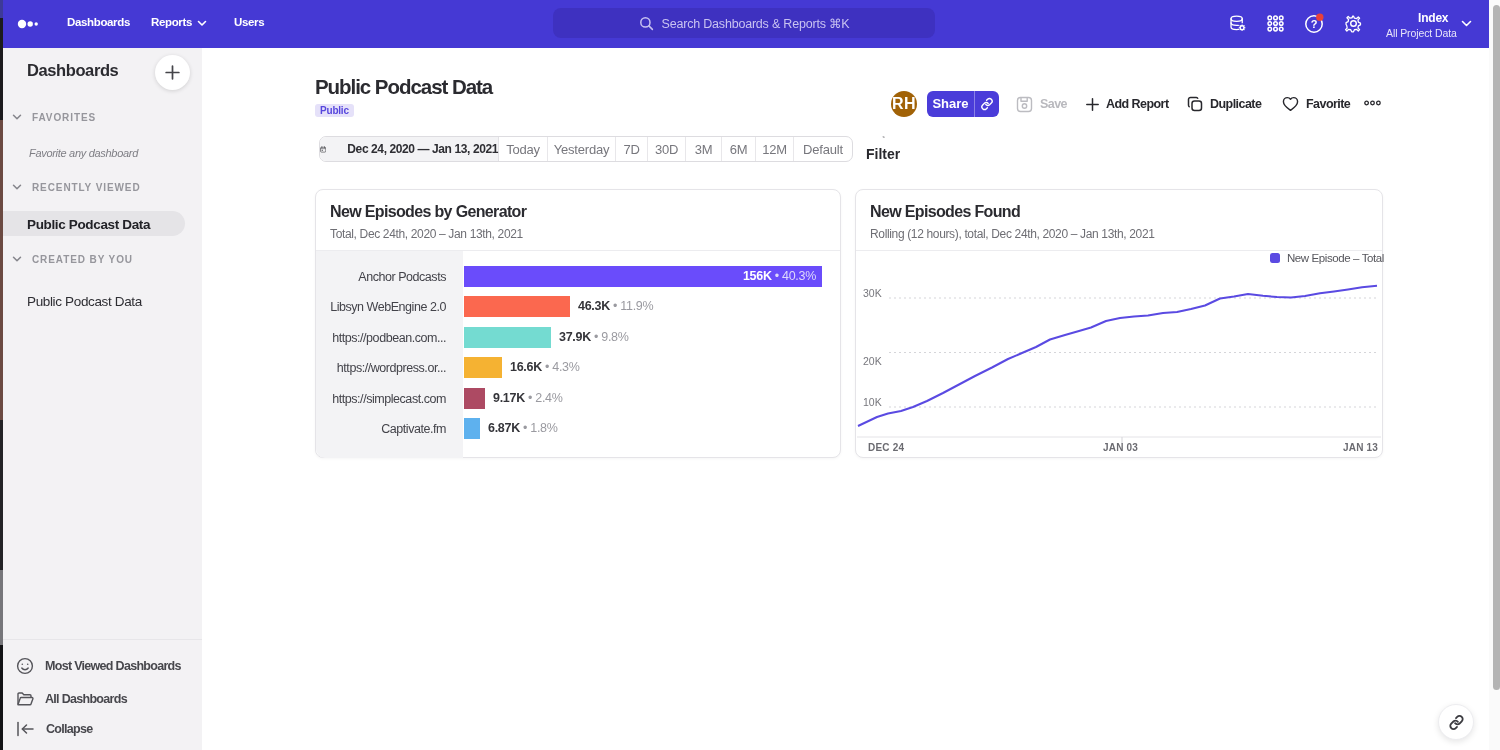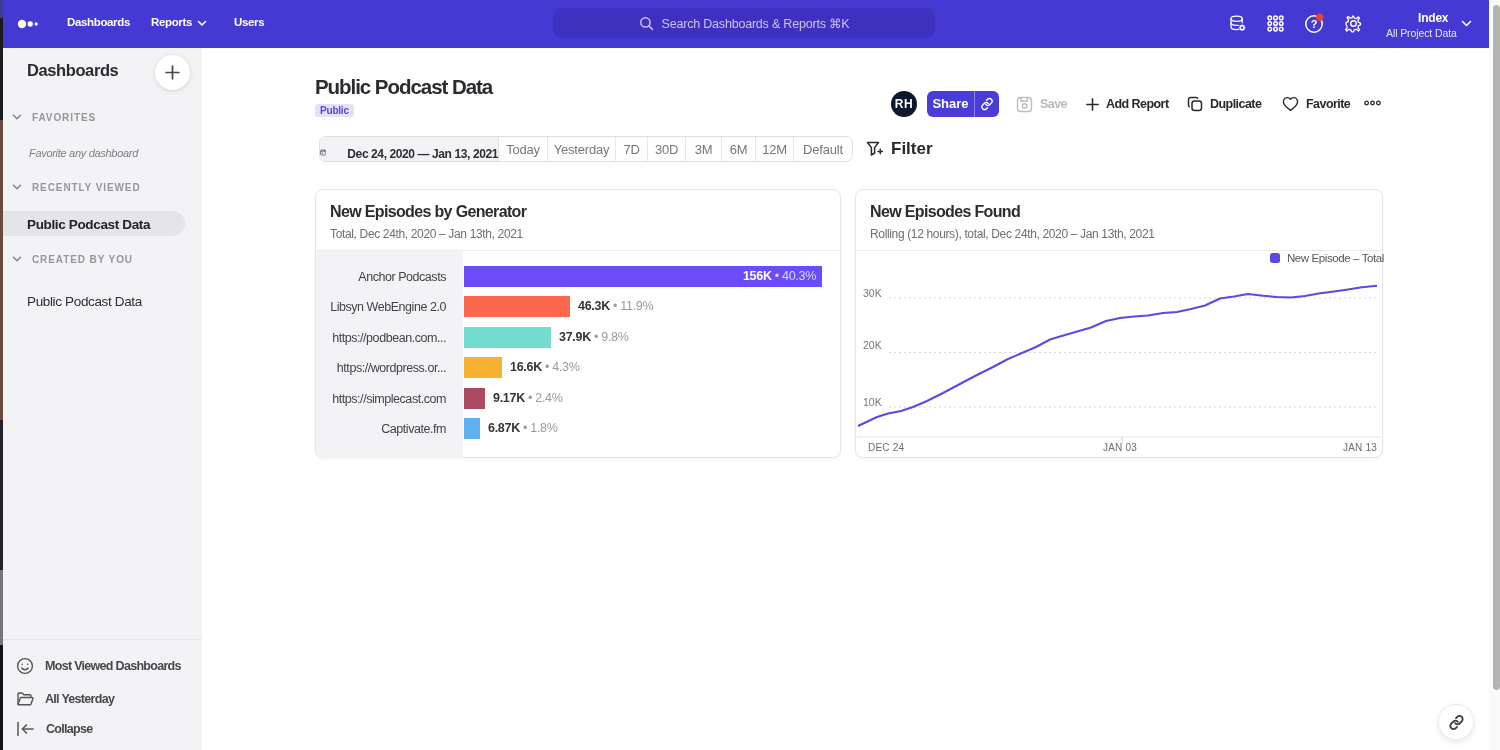--- a/index.html
+++ b/index.html
@@ -26,48 +26,48 @@
 .sechead { font-size:10px; font-weight:700; letter-spacing:0.9px; color:#96969c; }
 #fav-it { left:29px; top:99px; font-size:11px; font-style:italic; color:#7e7e84; letter-spacing:-0.3px; }
 #selpill { left:0; top:163px; width:185px; height:25px; background:#e5e4e7; border-radius:0 13px 13px 0; }
 .sideitem { font-size:13.5px; color:#2e2e33; letter-spacing:-0.35px; white-space:nowrap; }
 #sidebottom { left:0; top:591px; width:202px; height:111px; border-top:1px solid #e7e6e9; position:absolute; }
 .botrow { position:absolute; left:16px; white-space:nowrap; display:flex; align-items:center; gap:11px; color:#47474c; font-size:12.5px; font-weight:700; letter-spacing:-0.7px; }
 
 
 #h1 { left:315px; top:75px; font-size:20.5px; font-weight:700; color:#2b2b30; letter-spacing:-1.05px; }
 #badge { left:315px; top:104px; height:12.5px; padding:0 5px; background:#e5e1f9; color:#5747dd; font-size:10px; font-weight:700; letter-spacing:-0.2px; border-radius:3px; display:flex; align-items:center; }
-#avatar { left:891px; top:91px; width:26px; height:26px; border-radius:50%; background:#0f172a; color:#fff; font-size:12px; font-weight:700; display:flex; align-items:center; justify-content:center; letter-spacing:.5px; }
+#avatar { left:891px; top:91px; width:26px; height:26px; border-radius:50%; background:#a16207; color:#fff; font-size:16px; font-weight:700; display:flex; align-items:center; justify-content:center; letter-spacing:.5px; }
 #sharebtn { left:927px; top:91px; width:72px; height:26px; background:#4a3cd9; border-radius:6px; display:flex; align-items:center; color:#fff; }
 #sharetxt { width:48px; text-align:center; font-size:13px; font-weight:700; border-right:1px solid rgba(255,255,255,.35); height:26px; line-height:26px; }
 .hbtn { position:absolute; display:flex; align-items:center; gap:7px; font-size:12.5px; font-weight:700; color:#28282d; top:91px; height:26px; letter-spacing:-0.55px; white-space:nowrap; }
 .hbtn.gray { color:#b9b9be; }
 
 
 #datebar { left:319px; top:136px; height:26px; border:1px solid #dddce0; border-radius:7px; display:flex; align-items:stretch; overflow:hidden; background:#fff; }
-#dateseg { background:#f3f3f5; display:flex; align-items:flex-end; gap:21px; width:179px; justify-content:center; font-size:12px; font-weight:700; color:#2e2e33; border-right:1px solid #e2e1e5; letter-spacing:-0.4px; white-space:nowrap; }
+#dateseg { background:#f3f3f5; display:flex; align-items:center; gap:21px; width:179px; justify-content:center; font-size:12px; font-weight:700; color:#2e2e33; border-right:1px solid #e2e1e5; letter-spacing:-0.4px; white-space:nowrap; }
 .dseg { display:flex; align-items:center; justify-content:center; font-size:13px; color:#77777d; border-right:1px solid #e8e7ea; letter-spacing:-0.2px; white-space:nowrap; }
 .dseg:last-child { border-right:none; }
-#filter { left:866px; top:136px; height:26px; display:flex; align-items:center; gap:8px; font-size:17px; font-weight:700; color:#28282d; }
+#filter { left:866px; top:136px; height:26px; display:flex; align-items:center; gap:8px; font-size:14px; font-weight:700; color:#28282d;flex-direction:column; }
 
 
 .card { position:absolute; background:#fff; border:1px solid #e5e4e8; border-radius:8px; box-shadow:0 1px 3px rgba(0,0,0,.04); }
 #card1 { left:315px; top:189px; width:526px; height:269px; }
 #card2 { left:855px; top:189px; width:528px; height:269px; }
 .ctitle { position:absolute; left:14px; top:13px; font-size:16px; font-weight:700; color:#2b2b30; letter-spacing:-0.65px; white-space:nowrap; }
 .csub { position:absolute; left:14px; top:37px; font-size:12px; color:#6e6e74; letter-spacing:-0.35px; white-space:nowrap; }
 #labelcol { left:0; top:61px; width:147px; height:207px; background:#f3f3f5; border-radius:0 0 0 9px; position:absolute; }
 .blabel { position:absolute; right:394px; font-size:12.5px; color:#43434a; text-align:right; width:140px; letter-spacing:-0.45px; white-space:nowrap; }
 .bar { position:absolute; left:148px; height:21px; }
 .bval { position:absolute; font-size:12.5px; font-weight:700; color:#35353a; letter-spacing:-0.3px; white-space:nowrap; }
 .bpct { font-weight:400; color:#9a9aa0; }
 
 
 .ylab { position:absolute; font-size:10.5px; color:#77777d;text-align:center; }
-.xlab { position:absolute; white-space:nowrap; font-size:10px; font-weight:400; color:#6b6b71; letter-spacing:.2px; }
+.xlab { position:absolute; white-space:nowrap; font-size:10px; font-weight:700; color:#6b6b71; letter-spacing:.2px; }
 #legend { position:absolute; left:0; top:62px; width:528px; display:flex; justify-content:flex-end; align-items:center; gap:7px; font-size:11.5px; letter-spacing:-0.4px; color:#56565c; }
 #legsq { width:10px; height:10px; border-radius:2.5px; background:#5b4ae2; }
 
 
 #floatbtn { left:1438px; top:704px; width:36px; height:36px; border-radius:50%; background:#fff; border:1px solid #ededf0; box-shadow:0 2px 6px rgba(0,0,0,.10); display:flex; align-items:center; justify-content:center; z-index:70; }
 </style>
 </head>
 <body>
 <div id="stage">
 
@@ -164,21 +164,21 @@
             <circle cx="11.7" cy="7.2" r="0.8" fill="#55555a" stroke="none"></circle>
             <path d="M5.8 11 c.8 1.1 1.9 1.7 3.2 1.7 1.3 0 2.4-.6 3.2-1.7" stroke-linecap="round"></path>
           </svg>
         <span>Most Viewed Dashboards</span>
       </div>
       <div class="botrow" style="top:50px">
         <svg width="18" height="18" viewBox="0 0 18 18" fill="none" stroke="#55555a" stroke-width="1.4" stroke-linejoin="round">
             <path d="M2 14.5 V4 c0-.6.4-1 1-1 h3.2 l1.6 1.8 H14 c.6 0 1 .4 1 1 v1.4"></path>
             <path d="M2 14.5 L4.2 8.2 c.1-.4.5-.7 1-.7 H16 c.7 0 1.1.6.9 1.2 L15 14.1 c-.1.4-.5.7-1 .7 H2z" stroke-linecap="round"></path>
           </svg>
-        <span>All Yesterday</span>
+        <span>All Dashboards</span>
       </div>
       <div class="botrow" style="top:81px">
         <svg width="19" height="16" viewBox="0 0 19 16" fill="none" stroke="#55555a" stroke-width="1.5" stroke-linecap="round">
             <path d="M2 1.5 V14.5"></path>
             <path d="M17 8 H6.5"></path>
             <path d="M10.5 4 L6.3 8 l4.2 4" stroke-linejoin="round"></path>
           </svg>
         <span>Collapse</span>
       </div>
     </div>
@@ -284,21 +284,21 @@
 
   <div id="card2" class="card">
     <div class="ctitle">New Episodes Found</div>
     <div class="csub">Rolling (12 hours), total, Dec 24th, 2020 – Jan 13th, 2021</div>
     <div style="position:absolute;left:0;top:60px;width:526px;height:1px;background:#ececef"></div>
     <div id="legend">
         <div id="legsq"></div>
         <span>New Episode – Total</span>
       </div>
     <div class="ylab" style="left:7px;top:97px">30K</div>
-    <div class="ylab" style="left:7px;top:149px">20K</div>
+    <div class="ylab" style="left:7px;top:165px">20K</div>
     <div class="ylab" style="left:7px;top:206px">10K</div>
     <svg class="abs" style="left:0;top:0" width="526" height="267" viewBox="0 0 526 267">
       <line x1="33" y1="108" x2="521" y2="108" stroke="#d5d5d9" stroke-width="1" stroke-dasharray="2 3"></line>
       <line x1="33" y1="162.5" x2="521" y2="162.5" stroke="#d5d5d9" stroke-width="1" stroke-dasharray="2 3"></line>
       <line x1="33" y1="217" x2="521" y2="217" stroke="#d5d5d9" stroke-width="1" stroke-dasharray="2 3"></line>
       <line x1="1" y1="247" x2="525" y2="247" stroke="#e4e3e7" stroke-width="1"></line>
       <line x1="266" y1="247" x2="266" y2="254" stroke="#d5d5d9" stroke-width="1"></line>
       <polyline fill="none" stroke="#5a4ae2" stroke-width="2" stroke-linejoin="round" points="2,236 21,227 32,223.5 45,221 57,217 71,211 87,203 103,194.5 119,186 136,177.5 152,169 166,163 180,157 194,149.5 209,145 223,141 235,137.5 250,131 264,128 278,126.5 292,125.5 307,123 321,122 335,119 349,115.5 364,108.5 378,106.5 392,104 407,105.8 421,107 435,107.5 449,106 464,103.3 478,101.5 492,99.5 506,97.2 521,95.8"></polyline>
     </svg>
     <div class="xlab" style="left:12px;top:252px">DEC 24</div>

